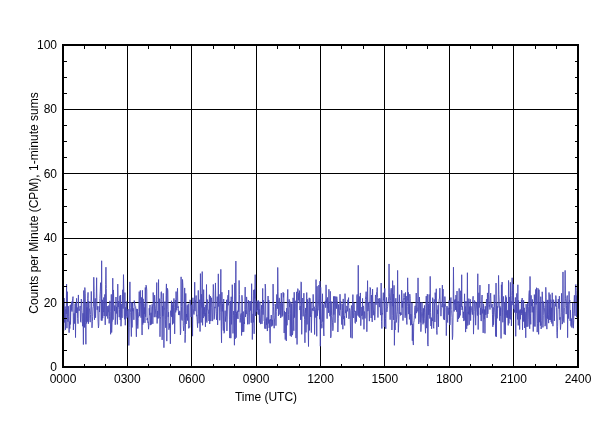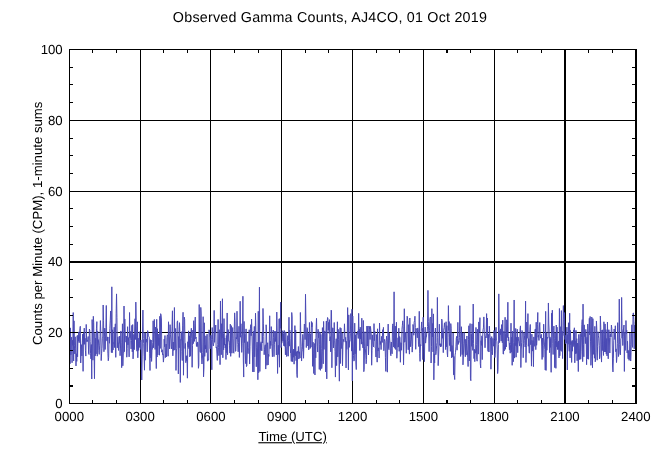--- a/index.html
+++ b/index.html
@@ -41,39 +41,37 @@
     transform: rotate(-90deg);
     transform-origin: center center;
   }
   #xlabel {
     position: absolute;
     left: 0;
     top: 390px;
     width: 532px;
     text-align: center;
     font-size: 12px;
-    text-decoration: underline;
   }
   #plot-svg {
     position: absolute;
     left: 0;
     top: 0;
   }
   .tick-text {
     font-family: "Liberation Sans", sans-serif;
     font-size: 12px;
     fill: #000;
   }
 </style>
 </head>
 <body>
 
 <div id="figure">
 
-  <div id="chart-title">Observed Gamma Counts, AJ4CO, 01 Oct 2019</div>
 
   <div id="ylabel">Counts per Minute (CPM), 1-minute sums</div>
 
   <div id="xlabel">Time (UTC)</div>
 
   <svg id="plot-svg" width="600" height="428">
     <g id="grid-layer">
         <line x1="127.375" y1="45" x2="127.375" y2="367" stroke="#000" stroke-width="1" shape-rendering="crispEdges"></line>
         <line x1="191.75" y1="45" x2="191.75" y2="367" stroke="#000" stroke-width="1" shape-rendering="crispEdges"></line>
         <line x1="256.125" y1="45" x2="256.125" y2="367" stroke="#000" stroke-width="1" shape-rendering="crispEdges"></line>

